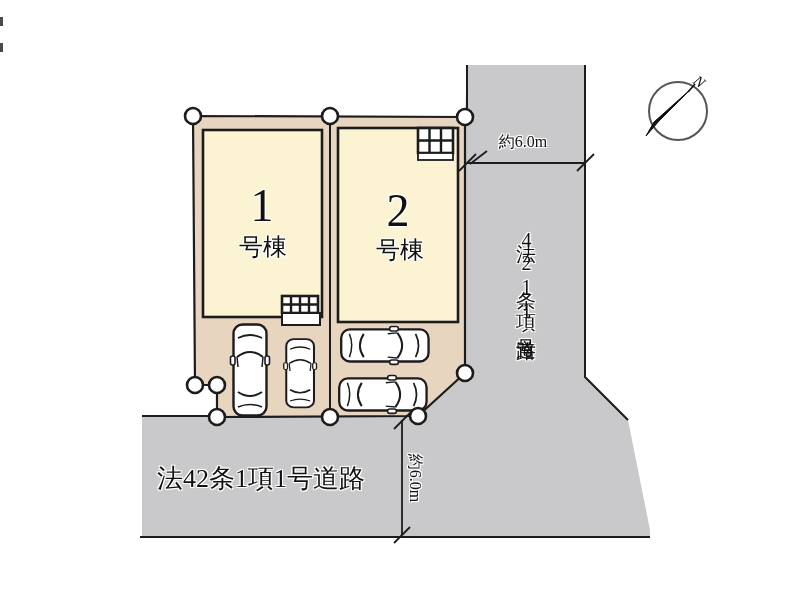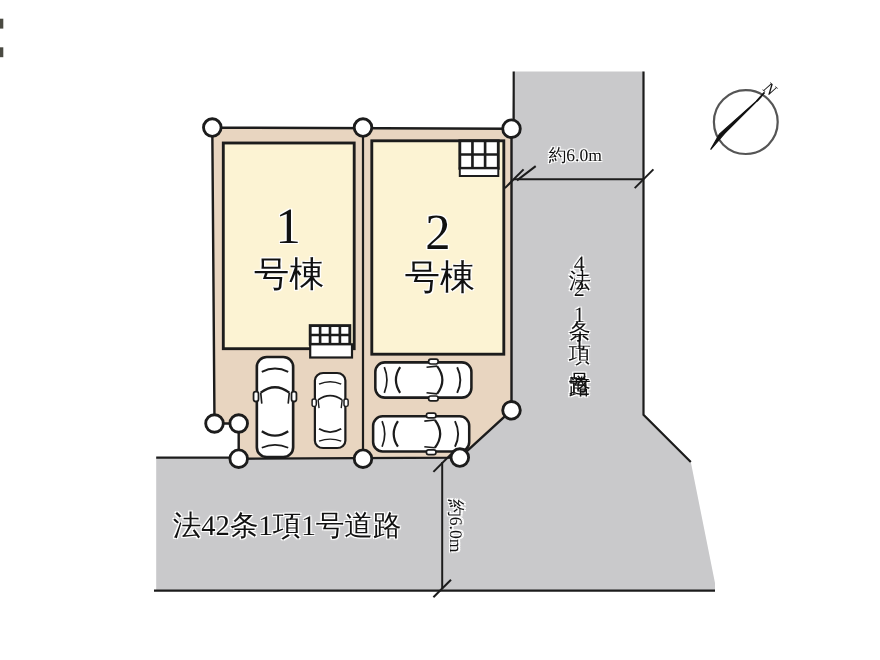--- a/index.html
+++ b/index.html
@@ -7,21 +7,21 @@
   }
   html,body{margin:0;padding:0;background:#fff;}
   #canvas{
     position:relative;width:800px;height:600px;background:var(--paper);
     overflow:hidden;font-family:"Liberation Serif","DejaVu Serif",serif;color:#111;
   }
   #plan-svg{position:absolute;left:0;top:0;}
   .lbl{position:absolute;transform:translate(-50%,-50%);white-space:nowrap;
        text-shadow:-1px -1px 0 #fff,1px -1px 0 #fff,-1px 1px 0 #fff,1px 1px 0 #fff,0 0 3px #fff;}
   .bnum{font-size:46px;line-height:1;}
-  .bsuf{font-size:32px;line-height:1;}
+  .bsuf{font-size:24px;line-height:1;font-family:Liberation Mono, monospace;}
   .road-h{font-size:26px;letter-spacing:0px;}
   .road-v{font-size:20px;writing-mode:vertical-rl;text-orientation:upright;letter-spacing:1px;}
   .dim{font-size:16px;}
   .dim-v{transform:translate(-50%,-50%) rotate(90deg);}
   .north{font-size:15px;font-style:italic;transform:translate(-50%,-50%) rotate(38deg);text-shadow:none;}
   .speck{position:absolute;left:0;width:3px;background:#4a4a42;}
 </style>
 </head>
 <body>
 

